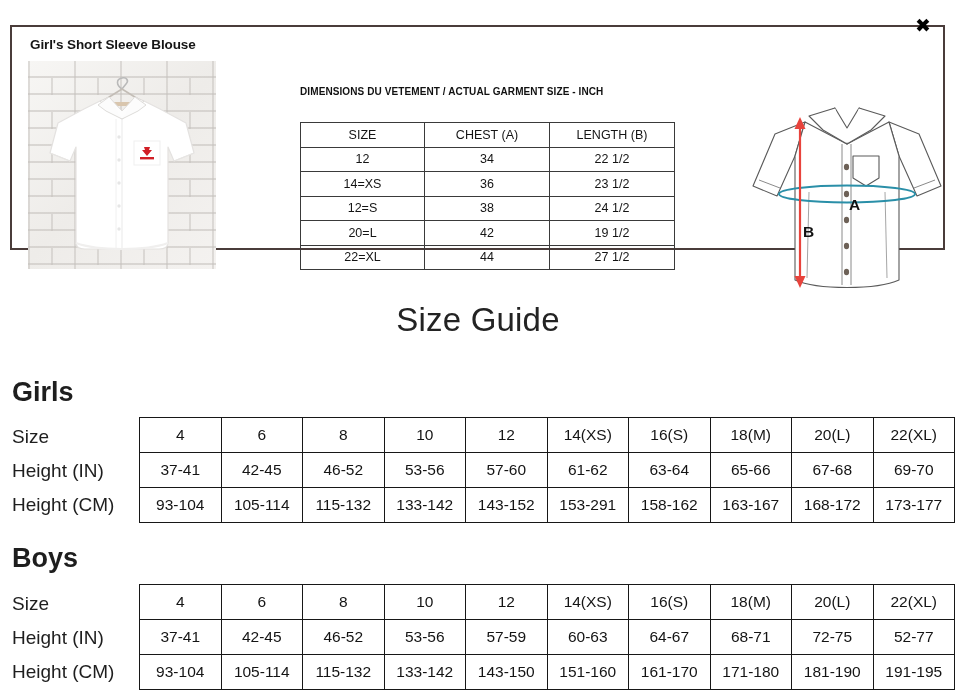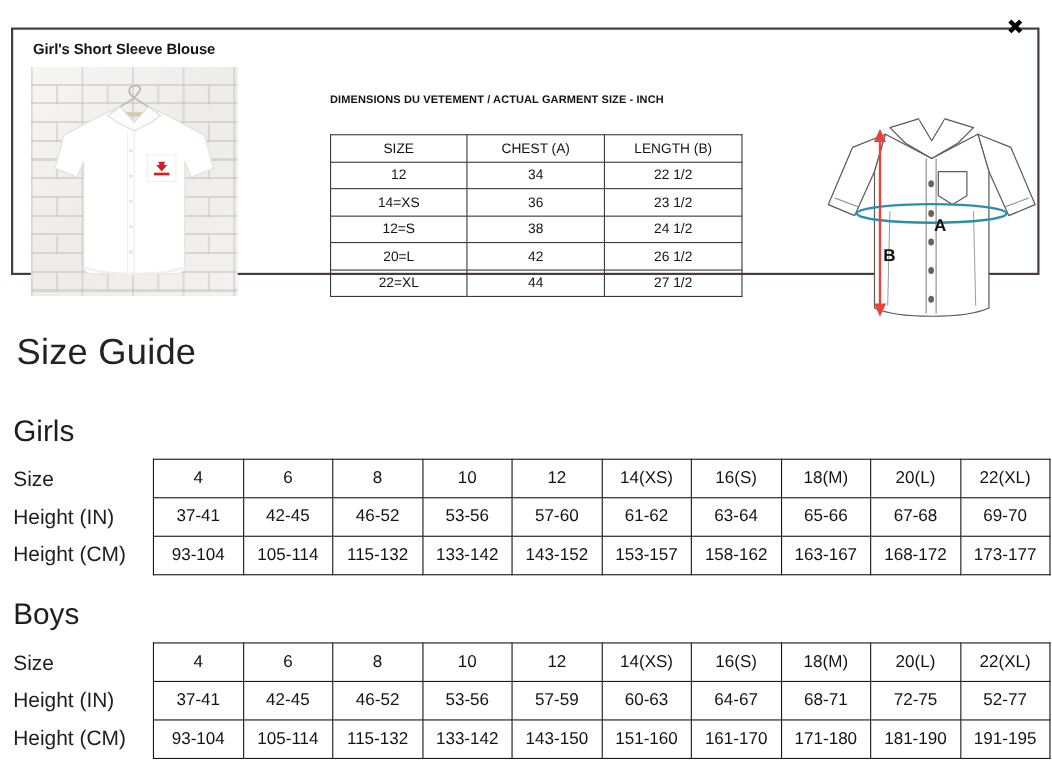--- a/index.html
+++ b/index.html
@@ -146,33 +146,33 @@
     width: 200px;
     height: 228px;
   }
 
   
   #size-guide-title {
     position: absolute;
     left: 0;
     right: 0;
     top: 301px;
+    text-align: center;
     font-size: 33px;
     font-weight: normal;
     color: #232323;
     letter-spacing: 0.2px;
-    padding-left: 15px;
   }
 
   
   .section-heading {
     position: absolute;
     left: 12px;
     font-size: 27px;
-    font-weight: normal;
+    font-weight: bold;
     color: #1e1e1e;
   }
   #girls-heading { top: 377px; }
   #boys-heading  { top: 543px; }
 
   .row-labels {
     position: absolute;
     left: 12px;
     width: 125px;
   }
@@ -274,21 +274,21 @@
         <td>23 1/2</td>
       </tr>
       <tr>
         <td>12=S</td>
         <td>38</td>
         <td>24 1/2</td>
       </tr>
       <tr>
         <td>20=L</td>
         <td>42</td>
-        <td>26 1/2</td>
+        <td>19 1/2</td>
       </tr>
       <tr>
         <td>22=XL</td>
         <td>44</td>
         <td>27 1/2</td>
       </tr>
     </tbody>
   </table>
 
   <svg id="shirt-diagram" viewBox="0 0 200 228">
@@ -370,21 +370,21 @@
       <td>65-66</td>
       <td>67-68</td>
       <td>69-70</td>
     </tr>
     <tr>
       <td>93-104</td>
       <td>105-114</td>
       <td>115-132</td>
       <td>133-142</td>
       <td>143-152</td>
-      <td>153-157</td>
+      <td>153-291</td>
       <td>158-162</td>
       <td>163-167</td>
       <td>168-172</td>
       <td>173-177</td>
     </tr>
   </tbody>
 </table>
 
 <div class="section-heading" id="boys-heading">Boys</div>
 <div class="row-labels" id="boys-labels">

